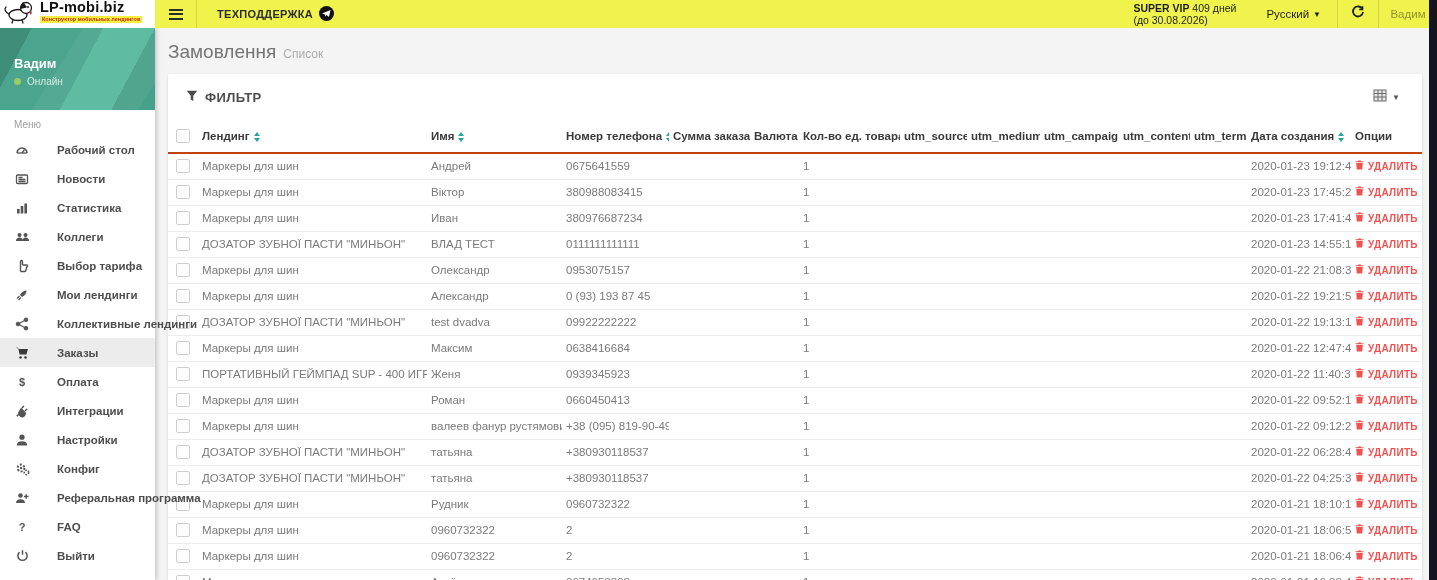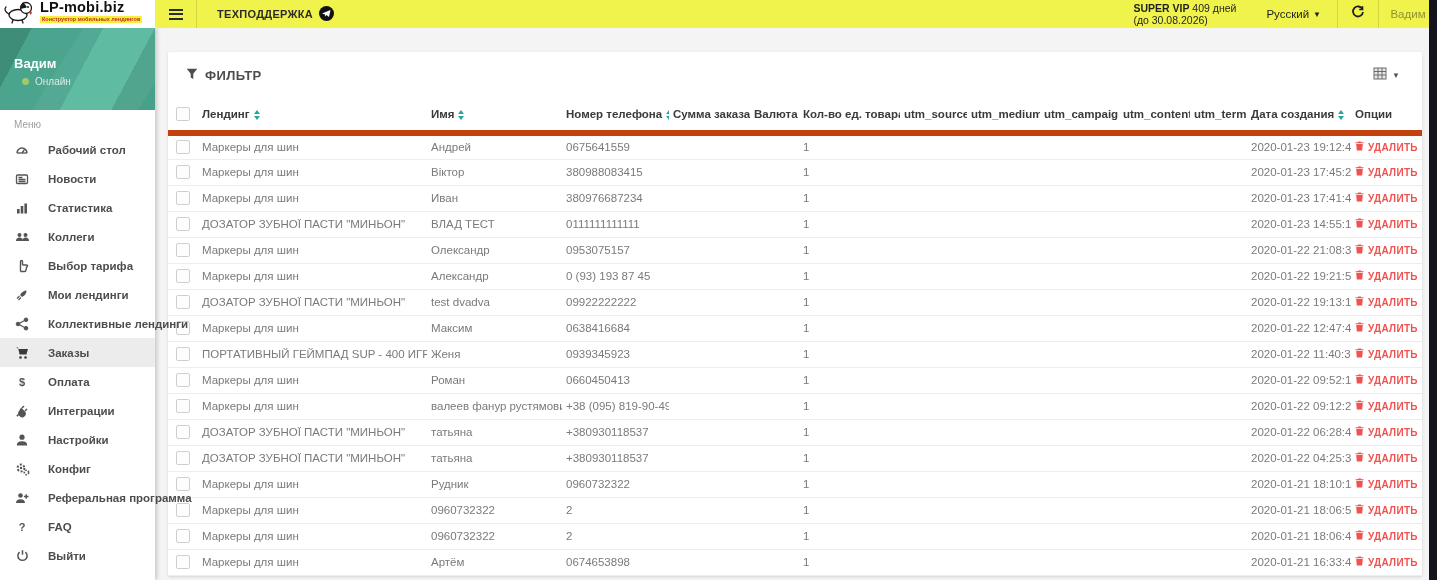--- a/index.html
+++ b/index.html
@@ -31,42 +31,42 @@
 
   
   .app { position:absolute; top:28px; left:0; width:1437px; height:552px; display:flex; }
 
   
   .sidebar { width:155px; background:#fff; height:552px; flex-shrink:0; box-shadow:2px 0 4px rgba(0,0,0,.18); z-index:10; }
   .sidebar-header { height:82px; position:relative; overflow:hidden;
     background:linear-gradient(118deg, #3d8d78 0 16%, #4aa48e 16% 52%, #55b79c 52% 78%, #47a089 78% 100%); }
   .sidebar-header::after { content:""; position:absolute; left:60px; top:-30px; width:90px; height:160px; background:rgba(255,255,255,.06); transform:rotate(32deg); }
   .sb-user-name { position:absolute; left:14px; top:28px; color:#fff; font-size:13px; font-weight:bold; }
-  .sb-user-status { position:absolute; left:22px; top:48px; display:flex; align-items:center; gap:6px; font-size:10px; color:rgba(255,255,255,.78); }
+  .sb-user-status { position:absolute; left:14px; top:48px; display:flex; align-items:center; gap:6px; font-size:10px; color:rgba(255,255,255,.78); }
   .status-dot { width:7px; height:7px; border-radius:50%; background:#9ccc65; }
   .menu-label { font-size:10px; color:#9e9e9e; margin:9px 0 5px 14px; }
-  .menu-item { height:29px; display:flex; align-items:center; padding-left:14px; gap:18px; cursor:pointer; }
+  .menu-item { height:29px; display:flex; align-items:center; padding-left:14px; gap:27px; cursor:pointer; }
   .menu-item.active { background:#ececec; }
   .menu-item .mi-icon { width:16px; display:flex; justify-content:center; align-items:center; color:#545454; font-size:11px; font-weight:bold; flex-shrink:0; }
   .menu-item .mi-label { font-size:11.5px; font-weight:bold; color:#4d4d4d; white-space:nowrap; }
   .mi-icon svg { display:block; }
 
   
   .main { flex:1; height:552px; overflow:hidden; padding:13px 15px 0 13px; }
   .page-title { font-size:19px; color:#757575; }
   .page-title .subtitle { font-size:12px; color:#ababab; margin-left:7px; font-weight:normal; }
 
   .card { margin-top:11px; background:#fff; border-radius:2px; box-shadow:0 1px 3px rgba(0,0,0,.14); width:1254px; }
   .card-toolbar { height:46px; display:flex; align-items:center; justify-content:space-between; padding:0 22px 0 18px; }
   .filter-btn { display:flex; align-items:center; gap:7px; font-size:13px; font-weight:bold; color:#4d4d4d; letter-spacing:.4px; cursor:pointer; }
   .grid-btn { display:flex; align-items:center; gap:5px; cursor:pointer; color:#555; }
   .grid-caret { font-size:8px; color:#555; }
 
   table { width:100%; border-collapse:collapse; table-layout:fixed; }
-  th { text-align:left; font-size:11.5px; font-weight:bold; color:#3a3a3a; padding:9px 4px; border-bottom:6px solid #c2410c; white-space:nowrap; overflow:hidden; }
+  th { text-align:left; font-size:11.5px; font-weight:bold; color:#3a3a3a; padding:9px 4px; border-bottom:2px solid #c2410c; white-space:nowrap; overflow:hidden; }
   td { font-size:11.5px; color:#7a7a7a; height:26px; padding:0 4px; border-bottom:1px solid #ededed; white-space:nowrap; overflow:hidden; }
   .th-sort { display:inline-flex; flex-direction:column; gap:2px; margin-left:4px; vertical-align:middle; }
   .th-sort i { display:block; width:0; height:0; border-left:3.5px solid transparent; border-right:3.5px solid transparent; }
   .th-sort .up { border-bottom:4px solid #26a69a; }
   .th-sort .dn { border-top:4px solid #26a69a; }
   .cb { display:inline-block; width:14px; height:14px; border:1px solid #cfcfcf; border-radius:2px; background:#fdfdfd; cursor:pointer; vertical-align:middle; }
   .col-cb-cell { padding-left:8px; }
   .delete-btn { display:inline-flex; align-items:center; gap:4px; color:#ef5350; font-size:10px; font-weight:bold; letter-spacing:.3px; cursor:pointer; }
 </style>
 </head>
@@ -280,20 +280,23 @@
           <svg width="13" height="13" viewBox="0 0 13 13" fill="none" stroke="#545454" stroke-width="1.5">
             <path d="M6.5 1.2 v4.5"></path>
             <path d="M3.6 3.2 a4.6 4.6 0 1 0 5.8 0"></path>
           </svg>
         </span>
       <span class="mi-label">Выйти</span>
     </div>
   </div>
 
   <div class="main">
+    <div class="page-title">
+      <span>Замовлення</span><span class="subtitle">Список</span>
+    </div>
 
     <div class="card">
       <div class="card-toolbar">
         <div class="filter-btn">
           <span>
             <svg width="12" height="12" viewBox="0 0 12 12" fill="#4d4d4d">
                 <path d="M.8.8 h10.4 L7.3 5.8 V11 L4.7 9.6 V5.8 Z"></path>
               </svg>
           </span>
           <span>ФИЛЬТР</span>

